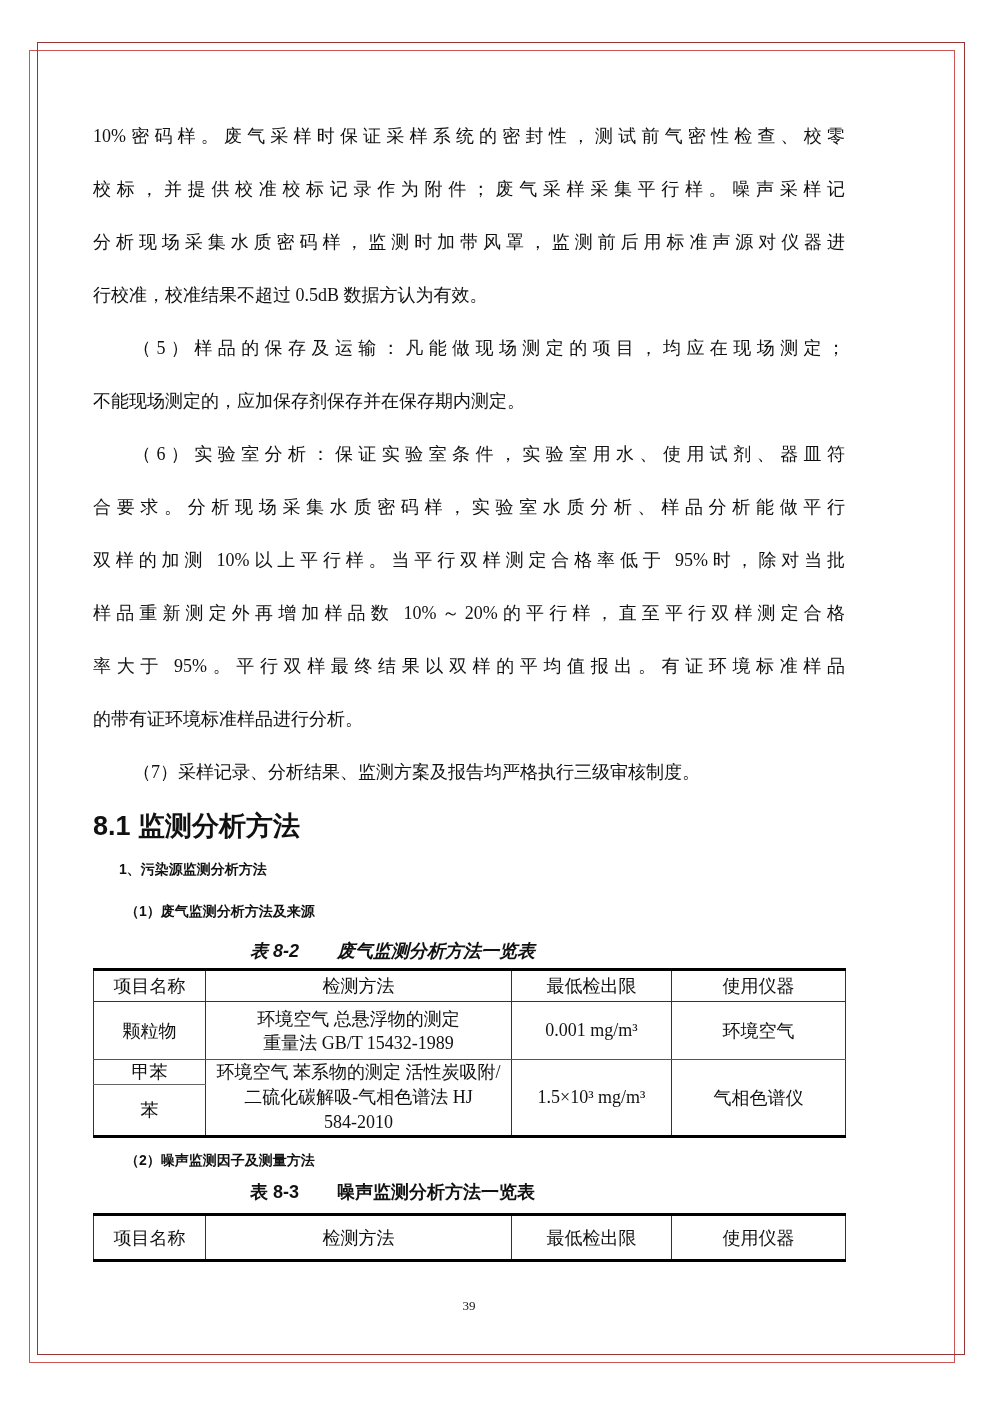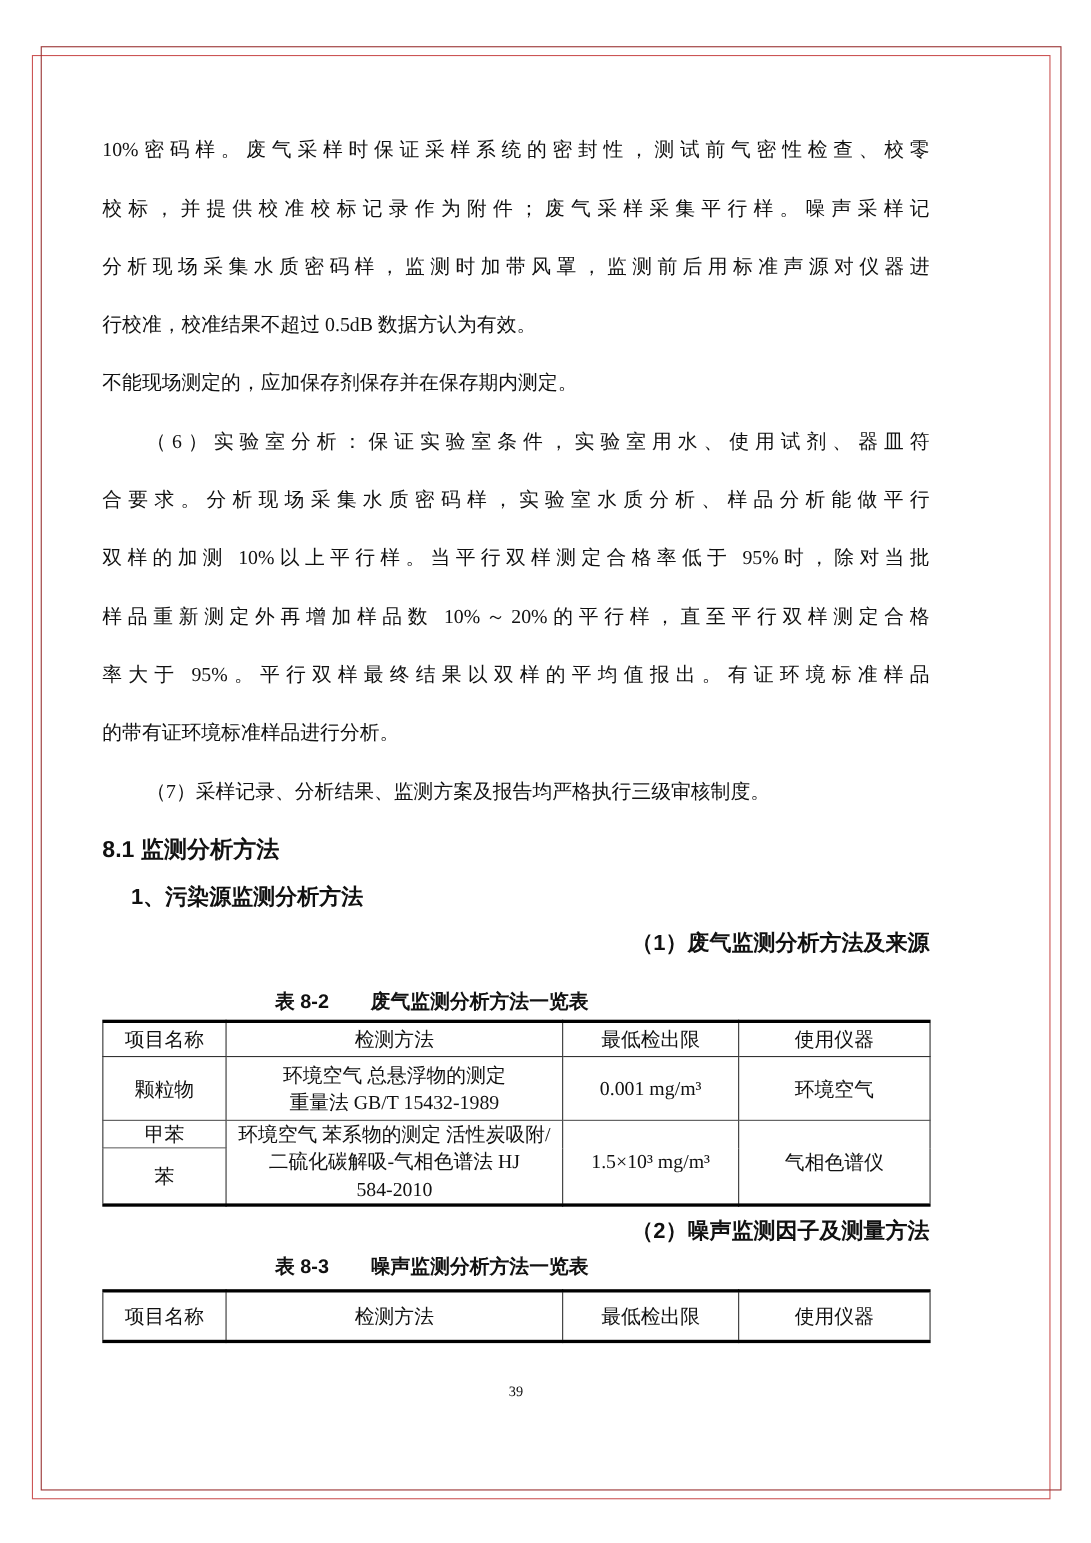--- a/index.html
+++ b/index.html
@@ -19,28 +19,28 @@
   .bline {
     font-size:18px; height:53px; line-height:53px;
     text-align:justify; text-align-last:justify;
     overflow:hidden; white-space:normal;
   }
   .bline.end { text-align-last:left; }
   .bline.indent { padding-left:40px; }
 
   .sec-heading {
     font-family:"Liberation Sans","DejaVu Sans",sans-serif;
-    font-weight:bold; font-size:21px; height:54px; line-height:54px;
+    font-weight:bold; font-size:27px; height:54px; line-height:54px;
   }
   .sub-heading {
     font-family:"Liberation Sans","DejaVu Sans",sans-serif;
-    font-weight:bold; font-size:20px; height:32px; line-height:32px;
+    font-weight:bold; font-size:14px; height:32px; line-height:32px;
     padding-left:26px;
   }
-  .sub-heading.deeper { padding-left:32px;text-align:right; }
+  .sub-heading.deeper { padding-left:32px; }
   .tbl-caption {
     font-family:"Liberation Sans","DejaVu Sans",sans-serif;
     font-weight:bold; font-size:18px; height:32px; line-height:32px;
     padding-left:157px;
   }
   .tbl-caption .cap-label { display:inline-block; margin-right:38px; }
 
   table.mtable {
     border-collapse:collapse; table-layout:fixed; width:752px;
     font-size:18px; text-align:center;
@@ -56,21 +56,21 @@
   .t82 .row-jiaben td { height:24px; }
   .t82 td.cell-jiaben { border-bottom:1.5px solid #666; }
   .t82 .row-ben td { height:50px; }
   .t82 .mcell { line-height:24px; }
   .t82 .mcell3 { line-height:25px; }
 
   .t83 { margin-top:5px; }
   .t83 thead th { height:43px; }
 
   .sub2-gap { margin-top:6px; }
-  .cap1-gap { margin-top:20px; }
+  .cap1-gap { margin-top:8px;font-style:italic; }
   .sub11-gap { margin-top:10px; }
 
   .page-number {
     margin-top:24px; height:40px; line-height:40px;
     text-align:center; font-size:13px;
   }
 </style>
 </head>
 <body>
 
@@ -80,20 +80,21 @@
 <div class="content">
 
   <div>
     <div class="bline">10%密码样。废气采样时保证采样系统的密封性，测试前气密性检查、校零</div>
     <div class="bline">校标，并提供校准校标记录作为附件；废气采样采集平行样。噪声采样记</div>
     <div class="bline">分析现场采集水质密码样，监测时加带风罩，监测前后用标准声源对仪器进</div>
     <div class="bline end">行校准，校准结果不超过 0.5dB 数据方认为有效。</div>
   </div>
 
   <div>
+    <div class="bline indent">（5）样品的保存及运输：凡能做现场测定的项目，均应在现场测定；</div>
     <div class="bline end">不能现场测定的，应加保存剂保存并在保存期内测定。</div>
   </div>
 
   <div>
     <div class="bline indent">（6）实验室分析：保证实验室条件，实验室用水、使用试剂、器皿符</div>
     <div class="bline">合要求。分析现场采集水质密码样，实验室水质分析、样品分析能做平行</div>
     <div class="bline">双样的加测 10%以上平行样。当平行双样测定合格率低于 95%时，除对当批</div>
     <div class="bline">样品重新测定外再增加样品数 10%～20%的平行样，直至平行双样测定合格</div>
     <div class="bline">率大于 95%。平行双样最终结果以双样的平均值报出。有证环境标准样品</div>
     <div class="bline end">的带有证环境标准样品进行分析。</div>

